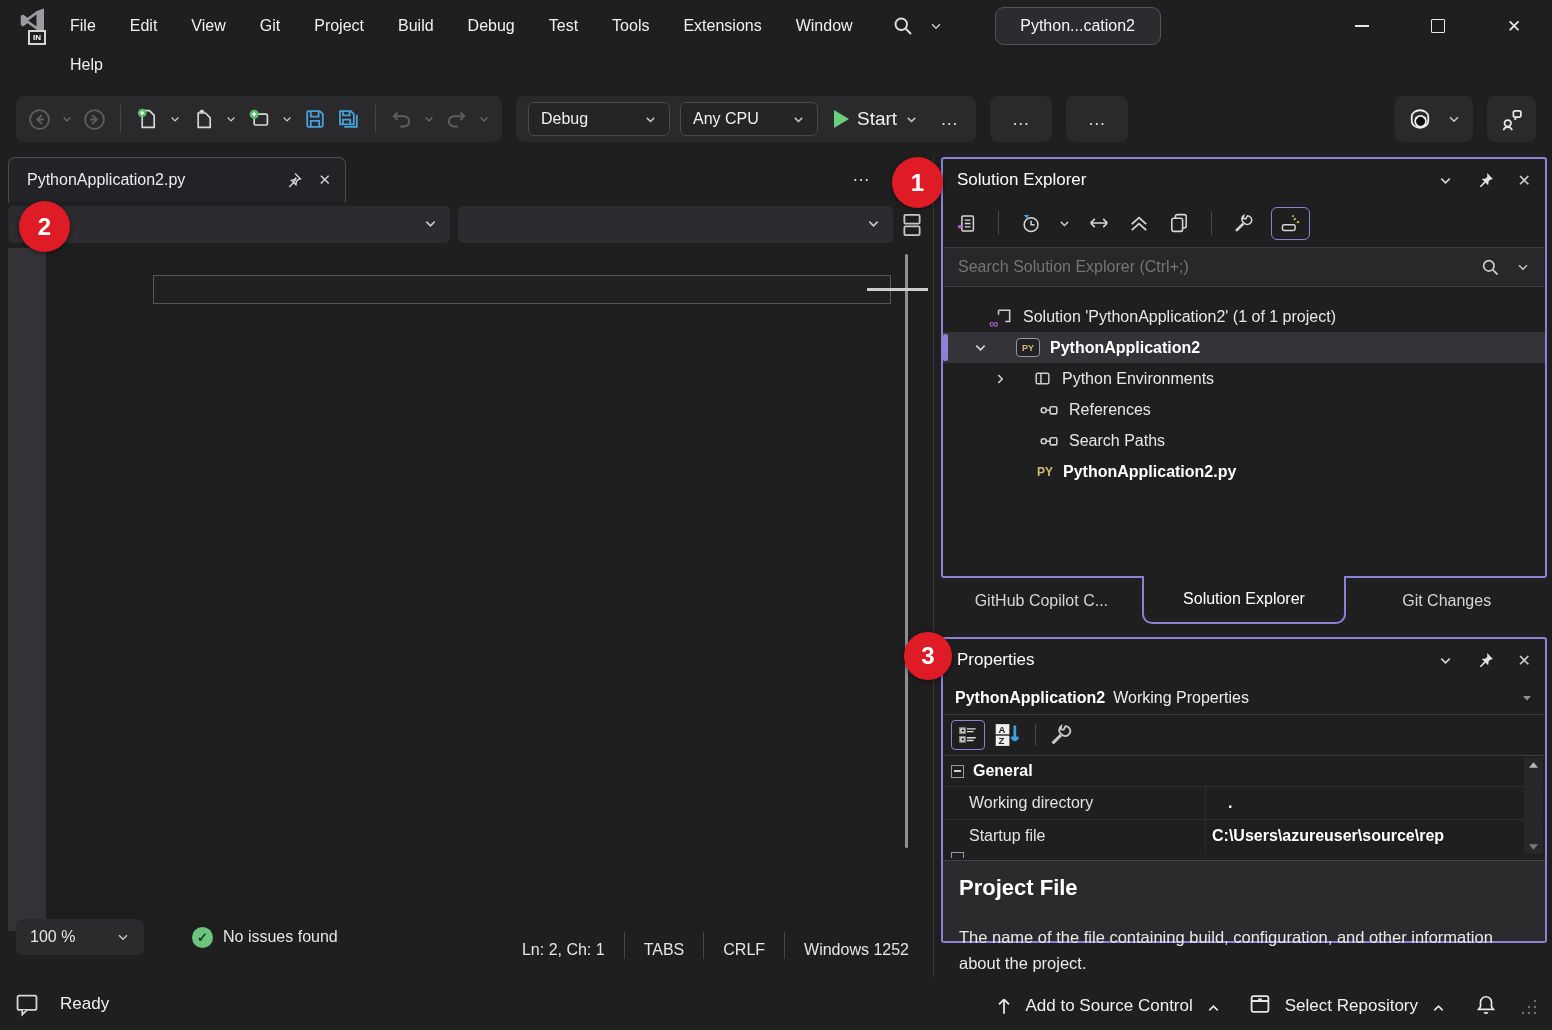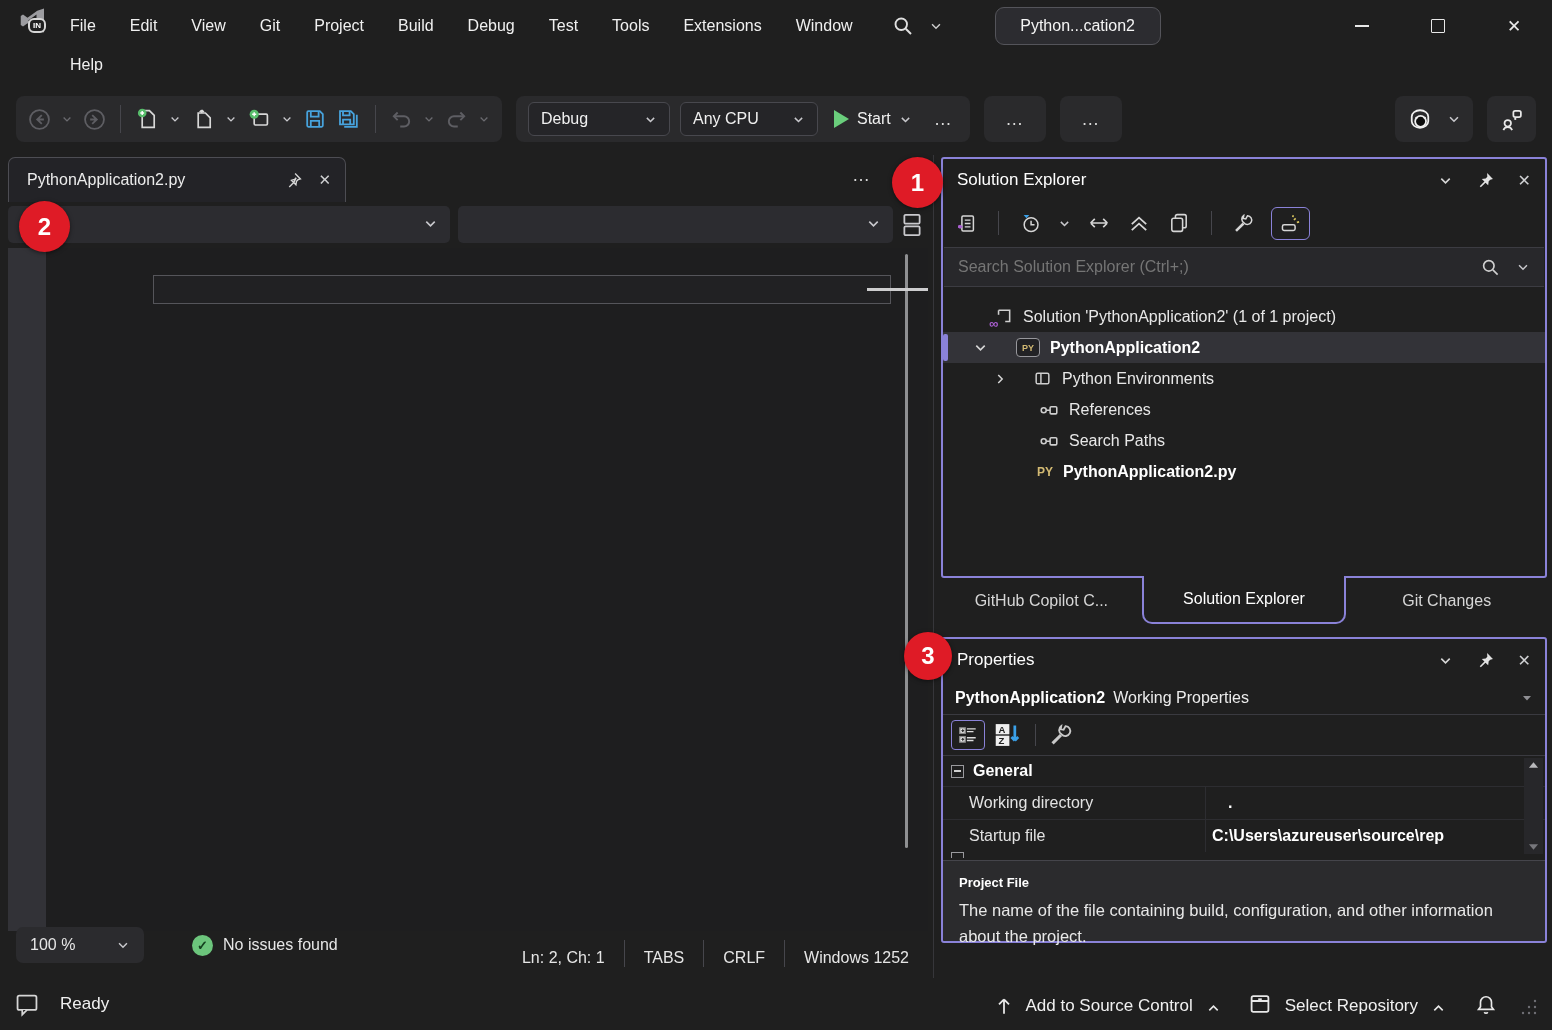--- a/index.html
+++ b/index.html
@@ -6,42 +6,42 @@
   html,body { background:#101010; }
   body { font-family:"Liberation Sans", sans-serif; color:#ececec; }
   #root { position:relative; width:1552px; height:1030px; background:#1f1f1f; overflow:hidden; }
   svg { display:block; }
   .ic { display:inline-flex; align-items:center; justify-content:center; color:#cfd0d2; }
   .disabled { color:#5e5e63; }
 
   
   .titlebar { position:absolute; top:0; left:0; right:0; height:52px; display:flex; align-items:center; }
   .vslogo { position:relative; width:40px; height:38px; margin:0 14px 0 16px; }
-  .vslogo .inbadge { position:absolute; left:12px; bottom:12px; width:18px; height:15px; border:2px solid #d6d6d6;
-     border-radius:6px; background:#1f1f1f; font-size:8px; font-weight:bold; color:#fff; display:flex; align-items:center; justify-content:center;}
+  .vslogo .inbadge { position:absolute; left:12px; bottom:0; width:18px; height:15px; border:2px solid #d6d6d6;
+     border-radius:0; background:#1f1f1f; font-size:8px; font-weight:bold; color:#fff; display:flex; align-items:center; justify-content:center;}
   .menus { display:flex; gap:34px; font-size:16px; color:#f0f0f0; }
   .menu-item { cursor:default; }
   .menubar-row2 { position:absolute; top:56px; left:70px; font-size:16px; color:#f0f0f0; }
   .tb-search { display:flex; align-items:center; gap:16px; margin-left:40px; }
   .title-pill { margin-left:52px; width:166px; height:38px; border:1px solid #54545a; background:#2c2c30; border-radius:9px;
      display:flex; align-items:center; justify-content:center; font-size:16px; color:#f5f5f5; }
   .winbtns { position:absolute; right:0; top:0; height:52px; display:flex; }
   .winbtn { width:76px; height:52px; display:flex; align-items:center; justify-content:center; color:#e8e8e8; }
   .min-glyph { width:14px; height:2px; background:#e8e8e8; }
   .max-glyph { width:14px; height:14px; border:1.8px solid #e8e8e8; border-radius:1px; }
   .close-glyph { font-size:17px; }
 
   
   .toolbar { position:absolute; top:94px; left:0; right:0; height:50px; display:flex; align-items:center; gap:14px; padding:0 16px; }
   .tgroup { display:flex; align-items:center; background:#2a2a2c; border-radius:8px; height:46px; padding:0 12px; gap:10px; }
   .tsep { width:1px; height:28px; background:#46464c; margin:0 4px; }
   .combo { display:flex; align-items:center; justify-content:space-between; background:#252528; border:1px solid #48484e;
      border-radius:6px; height:34px; padding:0 12px; font-size:16px; color:#f0f0f0; }
   .combo-debug { width:142px; } .combo-cpu { width:138px; }
-  .startbtn { display:flex; align-items:center; gap:8px; font-size:16px; color:#f0f0f0; padding:0 6px;}
+  .startbtn { display:flex; align-items:center; gap:8px; font-size:19px; color:#f0f0f0; padding:0 6px;}
   .play { width:0; height:0; border-left:15px solid #6ace7c; border-top:9px solid transparent; border-bottom:9px solid transparent; }
   .more-pill { background:#2a2a2c; border-radius:8px; height:46px; width:62px; display:flex; align-items:center; justify-content:center;
      font-size:18px; color:#dcdcdc; letter-spacing:1px;}
   .tb-right { margin-left:auto; display:flex; gap:14px; }
 
   
   .main { position:absolute; top:155px; left:0; right:0; height:823px; }
   .pane-split { position:absolute; left:933px; top:0; bottom:0; width:1px; background:#36363a; }
 
   
@@ -54,21 +54,21 @@
   .navbar { position:absolute; top:49px; left:0; right:0; height:38px; }
   .navdd { position:absolute; top:0; height:37px; background:#2c2c30; border-radius:5px; }
   .navdd .chev { position:absolute; right:12px; top:10px; }
   .navdd1 { left:0; width:442px; } .navdd2 { left:450px; width:435px; }
   .split-ic { position:absolute; right:3px; top:5px; }
   .editor-body { position:absolute; top:91px; left:0; right:0; bottom:44px; background:#1e1e1f; overflow:hidden;}
   .gutter { position:absolute; left:0; top:0; bottom:0; width:38px; background:#323237; }
   .empty-box { position:absolute; left:145px; top:27px; width:738px; height:29px; border:1px solid #55555a; background:#212123; }
   .vscroll-line { position:absolute; left:897px; top:6px; width:3px; height:594px; background:#8f9092; border-radius:2px; }
   .hcaret-line { position:absolute; left:859px; top:40px; width:64px; height:3px; background:#cdcdce; }
-  .editor-status { position:absolute; bottom:8px; left:0; right:0; height:44px; display:flex; align-items:center; font-size:16px; color:#e6e6e6;}
+  .editor-status { position:absolute; bottom:16px; left:0; right:0; height:44px; display:flex; align-items:center; font-size:16px; color:#e6e6e6;}
   .zoombox { background:#2b2b2e; border-radius:7px; height:36px; width:128px; margin-left:8px; display:flex; align-items:center;
      justify-content:space-between; padding:0 14px; }
   .okmsg { display:flex; align-items:center; gap:10px; margin-left:48px; }
   .okball { width:21px; height:21px; border-radius:50%; background:#6cc57c; color:#14401f; font-size:13px; font-weight:bold;
      display:flex; align-items:center; justify-content:center; }
   .estat-right { margin-left:auto; display:flex; align-items:flex-end; height:100%; }
   .estat-seg { padding:0 19px; } .estat-sep { width:1px; height:27px; background:#46464c; }
 
   
   .right-col { position:absolute; left:941px; top:2px; width:606px; height:818px; }
@@ -103,21 +103,21 @@
   .catbox i { width:7px; height:1.5px; background:#cfcfcf; }
   .pgrow { display:flex; height:33px; border-top:1px solid #2d2d31; }
   .pgname { width:262px; padding-left:26px; display:flex; align-items:center; color:#e2e2e2; }
   .pgval { flex:1; border-left:1px solid #2d2d31; padding-left:6px; display:flex; align-items:center;
      font-weight:bold; color:#fff; overflow:hidden; white-space:nowrap; }
   .vscrollbar { position:absolute; right:2px; top:2px; width:19px; height:96px; background:#27272a; display:flex; flex-direction:column;
      justify-content:space-between; align-items:center; padding:3px 0; color:#b9b9bc; font-size:10px; }
   .partial-cat { position:absolute; left:8px; bottom:-1px; width:13px; height:6px; overflow:hidden; }
   .prop-desc { position:absolute; left:0; right:0; bottom:0; top:221px; background:#2b2b2d; border-top:1px solid #45454b;
      padding:14px 16px; border-radius:0 0 3px 3px; }
-  .prop-desc h4 { font-size:13px; color:#fff; margin-bottom:8px; }
+  .prop-desc h4 { font-size:22px; color:#fff; margin-bottom:24px; }
   .prop-desc p { font-size:16.5px; color:#e8e8e8; line-height:1.55; }
 
   
   .statusbar { position:absolute; left:0; right:0; bottom:0; height:52px; display:flex; align-items:center; padding:0 14px;
      font-size:17px; color:#f0f0f0; background:#1f1f1f; }
   .sb-left { display:flex; align-items:center; gap:20px; }
   .sb-right { margin-left:auto; display:flex; align-items:flex-end; gap:13px; }
 
   
   .badge { position:absolute; border-radius:50%; background:#df1b26; color:#fff; font-weight:bold; font-size:24px;

